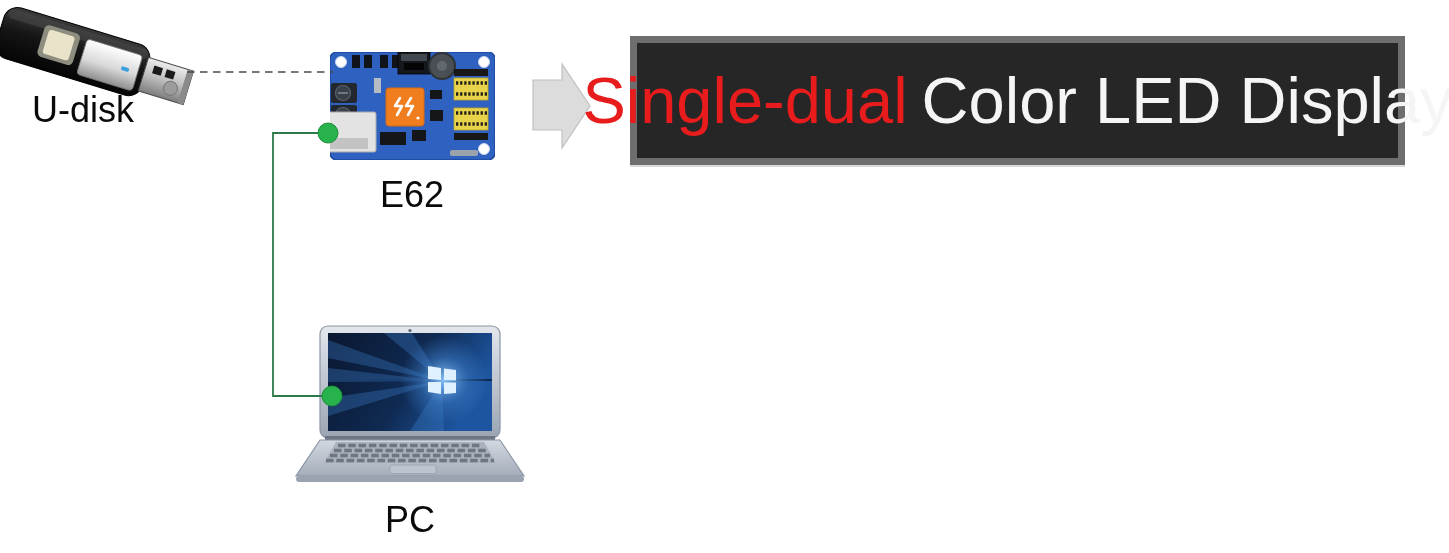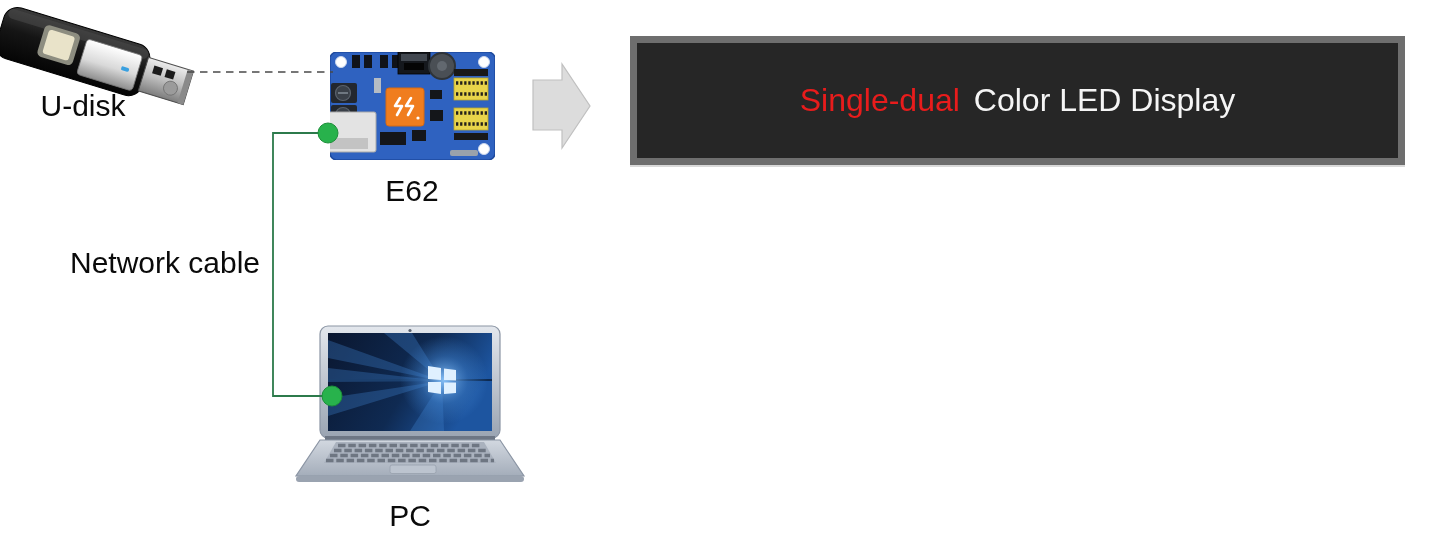--- a/index.html
+++ b/index.html
@@ -3,28 +3,28 @@
 <meta charset="utf-8">
 <style>
   html,body{margin:0;padding:0;background:#fff;}
   #stage{
     position:relative;width:1449px;height:553px;background:#ffffff;
     font-family:"Liberation Sans", sans-serif;color:#000;overflow:hidden;
   }
   .abs{position:absolute;}
   .node-label{
     position:absolute;transform:translateX(-50%);
-    font-size:30px;line-height:1.15;color:#0a0a0a;white-space:nowrap;
+    font-size:36px;line-height:1.15;color:#0a0a0a;white-space:nowrap;
   }
   
   #led-display{
     position:absolute;left:630px;top:36px;width:775px;height:129px;
     box-sizing:border-box;background:#262626;border:7px solid #6e6e6e;
     display:flex;align-items:center;justify-content:center;
-    font-size:32px;white-space:pre;letter-spacing:0;
+    font-size:65px;white-space:pre;letter-spacing:0;
     box-shadow:0 2px 0 rgba(0,0,0,0.15);
   }
   #led-display .red{color:#e81c1c;}
   #led-display .white{color:#f5f5f5;margin-left:14px;}
   svg{display:block;}
 </style>
 </head>
 <body>
 
 <div id="stage">
@@ -195,16 +195,15 @@
     <polygon points="533,80 562,80 562,64 590,106 562,148 562,130 533,130" stroke="#c0c0c0" stroke-width="1.2" fill="#dcdcdc"></polygon>
   </svg>
 
   <div id="led-display">
     <span class="red">Single-dual</span>
     <span class="white">Color LED Display</span>
   </div>
 
   <div class="node-label" style="left:83px;top:89px;">U-disk</div>
   <div class="node-label" style="left:412px;top:174px;text-align:right;">E62</div>
-  <div class="node-label" style="left:165px;top:246px;">Network cable</div>
   <div class="node-label" style="left:410px;top:499px;text-align:right;">PC</div>
 
 </div>
 
 </body></html>

